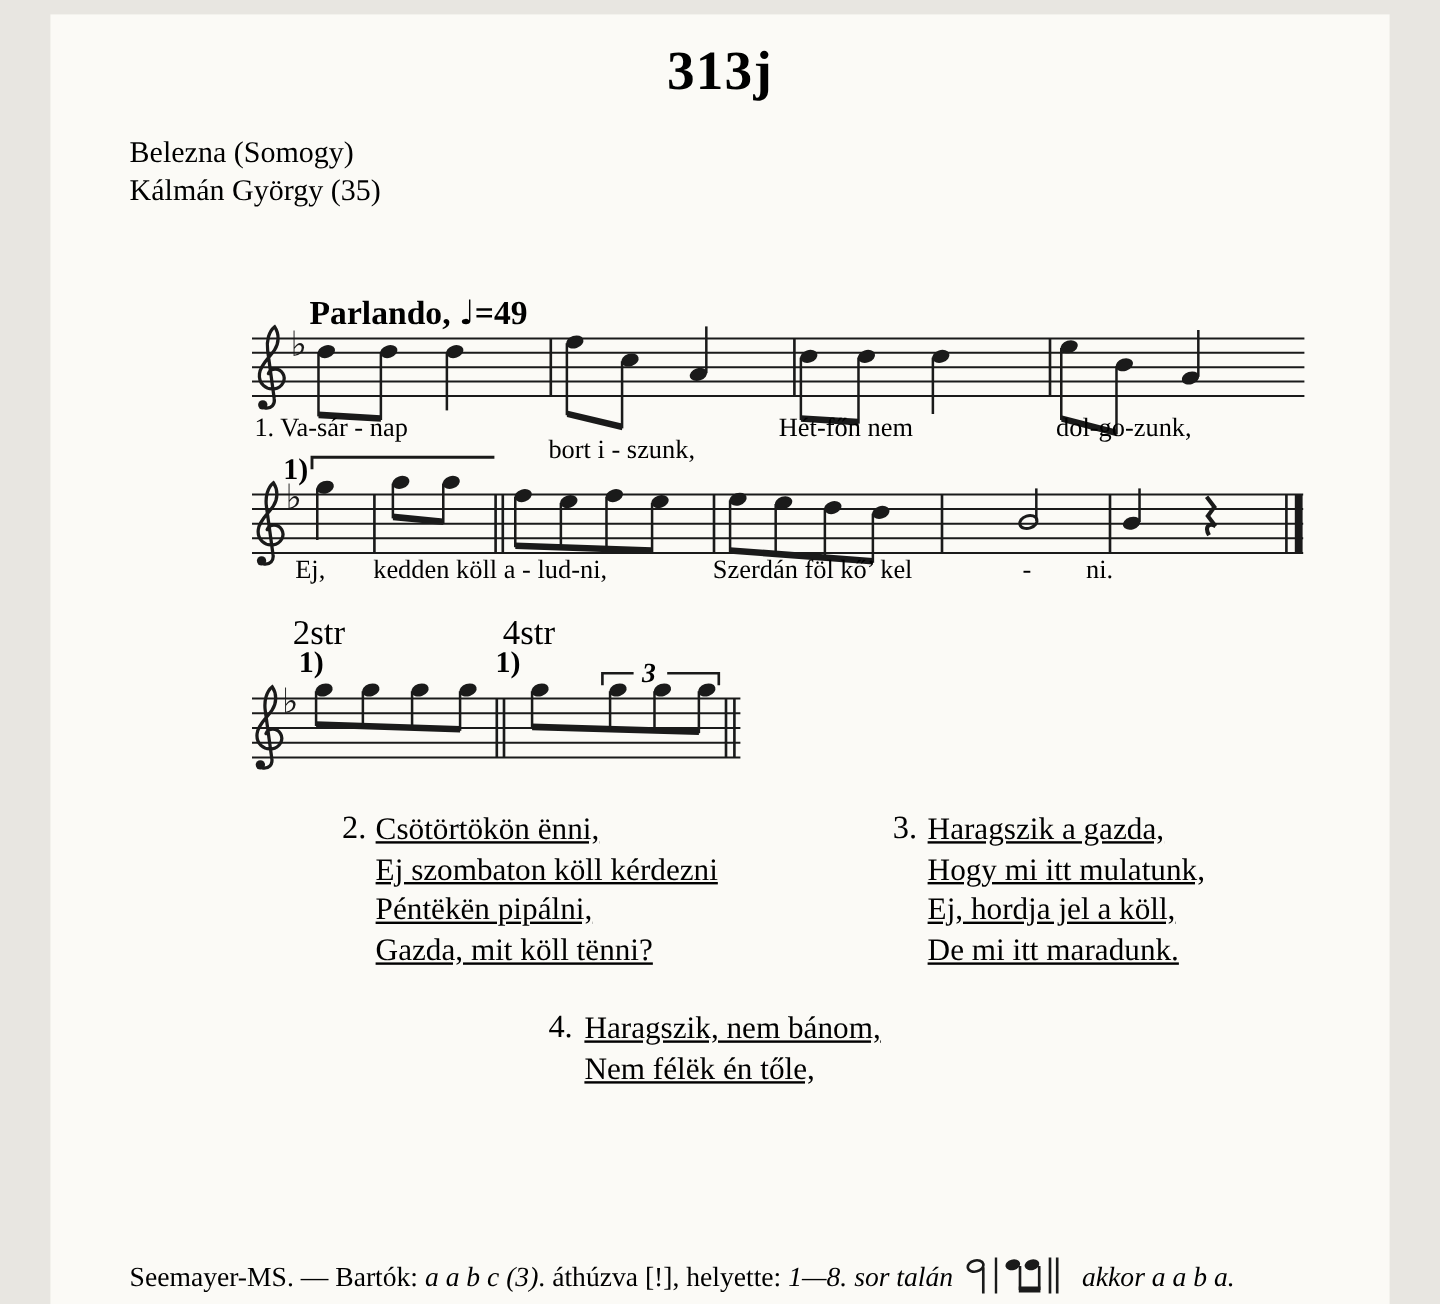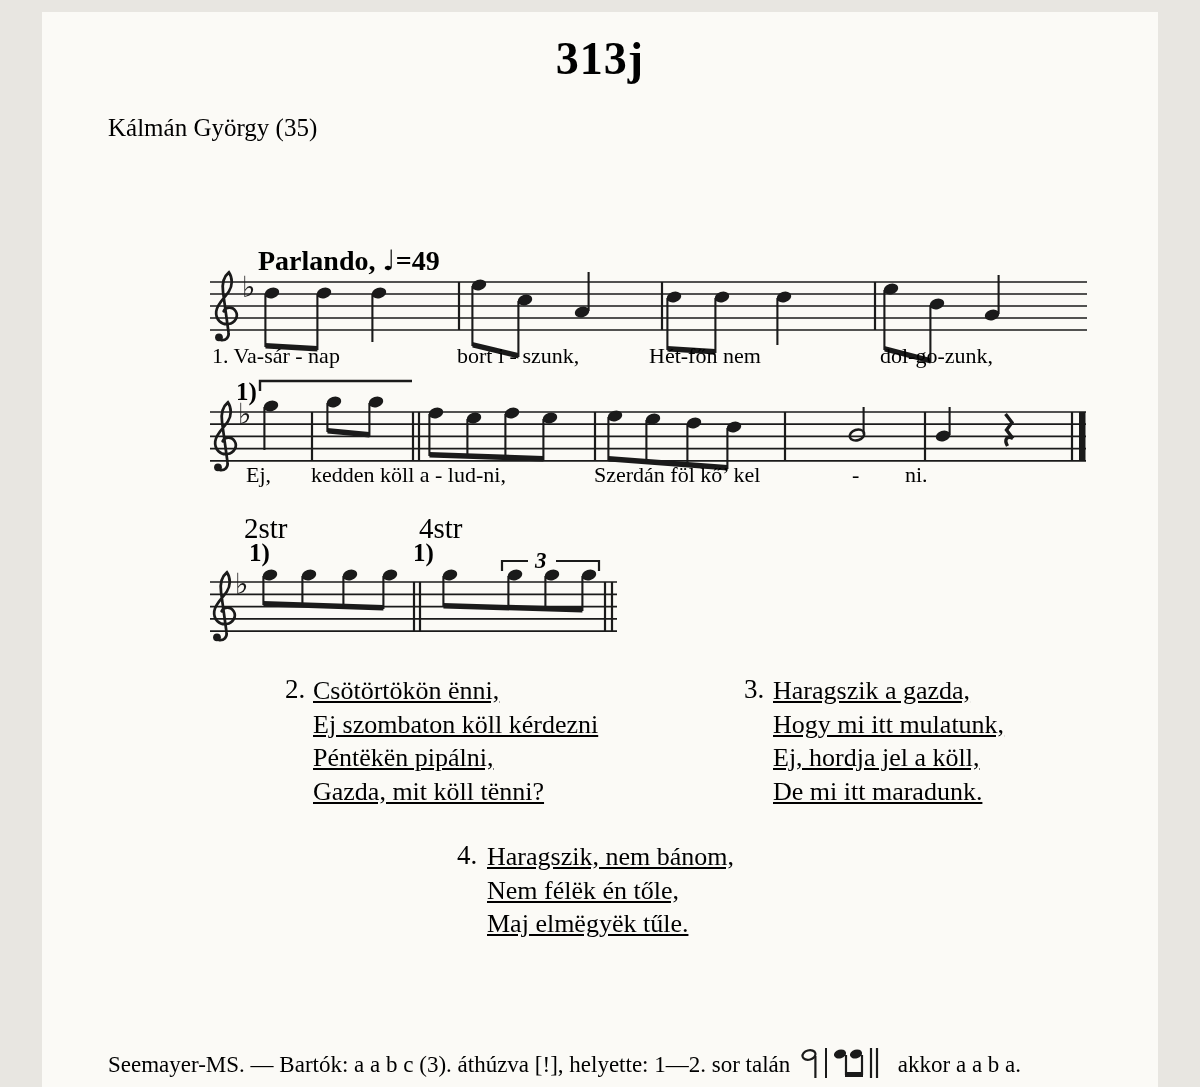--- a/index.html
+++ b/index.html
@@ -24,31 +24,32 @@
   .tempo { position:absolute; left:216px; top:232px; font-size:28px; font-weight:bold; }
   .mus { font-family:"DejaVu Sans","Liberation Sans",sans-serif; }
   .score-svg { position:absolute; left:0; top:0; }
   .lyric { font-size:22px; }
   .str-label { font-size:29px; font-weight:normal; }
   .var-label { font-size:25px; font-weight:bold; }
   .tuplet-num { font-size:23px; font-weight:bold; font-style:italic; }
   .verse-num { font-size:27px; }
   .verse-lines { font-size:26px; line-height:33.5px; white-space:nowrap;text-decoration:underline; }
   .footer-line { position:absolute; left:66px; top:1031px; font-size:23px; white-space:nowrap; }
-  .footer-line .it { }
+  .footer-line .it { font-style:italic; }
   .notation-snippet { display:inline-block; vertical-align:-11px; margin:0 2px; }
 </style>
 </head>
 <body>
 
 <div class="page">
 
   <h1 class="page-title">313j</h1>
 
   <div class="hdr-left">
+      <div>Belezna (Somogy)</div>
       <div>Kálmán György (35)</div>
     </div>
 
   <div class="tempo"><span>Parlando,</span> <span class="mus">♩</span><span>=49</span></div>
 
   <svg class="score-svg" width="1200" height="1087" viewBox="0 0 1200 1087">
       <line x1="168" y1="270" x2="1045" y2="270" stroke="#1a1a1a" stroke-width="1.7"></line>
       <line x1="168" y1="282" x2="1045" y2="282" stroke="#1a1a1a" stroke-width="1.7"></line>
       <line x1="168" y1="294" x2="1045" y2="294" stroke="#1a1a1a" stroke-width="1.7"></line>
       <line x1="168" y1="306" x2="1045" y2="306" stroke="#1a1a1a" stroke-width="1.7"></line>
@@ -176,21 +177,21 @@
     </svg>
 
   <div id="text-layer">
       <span class="abs var-label" style="left: 194px; top: 366px;">1)</span>
       <span class="abs str-label" style="left: 202px; top: 500px;">2str</span>
       <span class="abs str-label" style="left: 377px; top: 500px;">4str</span>
       <span class="abs var-label" style="left: 207px; top: 527px;">1)</span>
       <span class="abs var-label" style="left: 371px; top: 527px;">1)</span>
       <span class="abs tuplet-num" style="left: 493px; top: 536px;">3</span>
       <span class="abs lyric" style="left: 170px; top: 331px;">1. Va-sár - nap</span>
-      <span class="abs lyric" style="left: 415px; top: 331px;">bort i - szunk,</span>
+      <span class="abs lyric" style="left: 415px; top: 350px;">bort i - szunk,</span>
       <span class="abs lyric" style="left: 607px; top: 331px;">Hét-főn nem</span>
       <span class="abs lyric" style="left: 838px; top: 331px;">dol-go-zunk,</span>
       <span class="abs lyric" style="left: 204px; top: 450px;">Ej,</span>
       <span class="abs lyric" style="left: 269px; top: 450px;">kedden köll a - lud-ni,</span>
       <span class="abs lyric" style="left: 552px; top: 450px;">Szerdán föl kő’ kel</span>
       <span class="abs lyric" style="left: 810px; top: 450px;">-</span>
       <span class="abs lyric" style="left: 863px; top: 450px;">ni.</span>
       <span class="abs verse-num" style="left: 243px; top: 662px;">2.</span>
       <div class="abs verse-lines" style="left: 271px; top: 662px;">
         <div>Csötörtökön ënni,</div>
@@ -202,25 +203,24 @@
       <div class="abs verse-lines" style="left: 731px; top: 662px;">
         <div>Haragszik a gazda,</div>
         <div>Hogy mi itt mulatunk,</div>
         <div>Ej, hordja jel a köll,</div>
         <div>De mi itt maradunk.</div>
       </div>
       <span class="abs verse-num" style="left: 415px; top: 828px;">4.</span>
       <div class="abs verse-lines" style="left: 445px; top: 828px;">
         <div>Haragszik, nem bánom,</div>
         <div>Nem félëk én tőle,</div>
-        <div>Maj elmëgyëk tűle.</div>
       </div>
     </div>
 
-  <div class="footer-line" id="footer"><span>Seemayer-MS. — Bartók: </span><span class="it">a a b c (3)</span><span>. áthúzva [!], helyette: </span><span class="it">1—2. sor talán </span><svg width="92" height="40" class="notation-snippet">
+  <div class="footer-line" id="footer"><span>Seemayer-MS. — Bartók: </span><span class="it">a a b c (3)</span><span>. áthúzva [!], helyette: </span><span class="it">1—8. sor talán </span><svg width="92" height="40" class="notation-snippet">
         <ellipse cx="11" cy="12" rx="6.6" ry="4.6" fill="none" stroke="#1a1a1a" stroke-width="2.2" transform="rotate(-15 11 12)"></ellipse>
         <line x1="17.4" y1="13" x2="17.4" y2="35" stroke="#1a1a1a" stroke-width="2.2"></line>
         <line x1="28" y1="5" x2="28" y2="35" stroke="#1a1a1a" stroke-width="2"></line>
         <ellipse cx="42" cy="11" rx="6.2" ry="4.4" fill="#1a1a1a" transform="rotate(-15 42 11)"></ellipse>
         <line x1="48" y1="12" x2="48" y2="32" stroke="#1a1a1a" stroke-width="2.2"></line>
         <ellipse cx="58" cy="11" rx="6.2" ry="4.4" fill="#1a1a1a" transform="rotate(-15 58 11)"></ellipse>
         <line x1="64" y1="12" x2="64" y2="32" stroke="#1a1a1a" stroke-width="2.2"></line>
         <polygon points="47,29 65,29 65,34 47,34" fill="#1a1a1a"></polygon>
         <line x1="73" y1="5" x2="73" y2="35" stroke="#1a1a1a" stroke-width="2.2"></line>
         <line x1="79" y1="5" x2="79" y2="35" stroke="#1a1a1a" stroke-width="2.2"></line>

